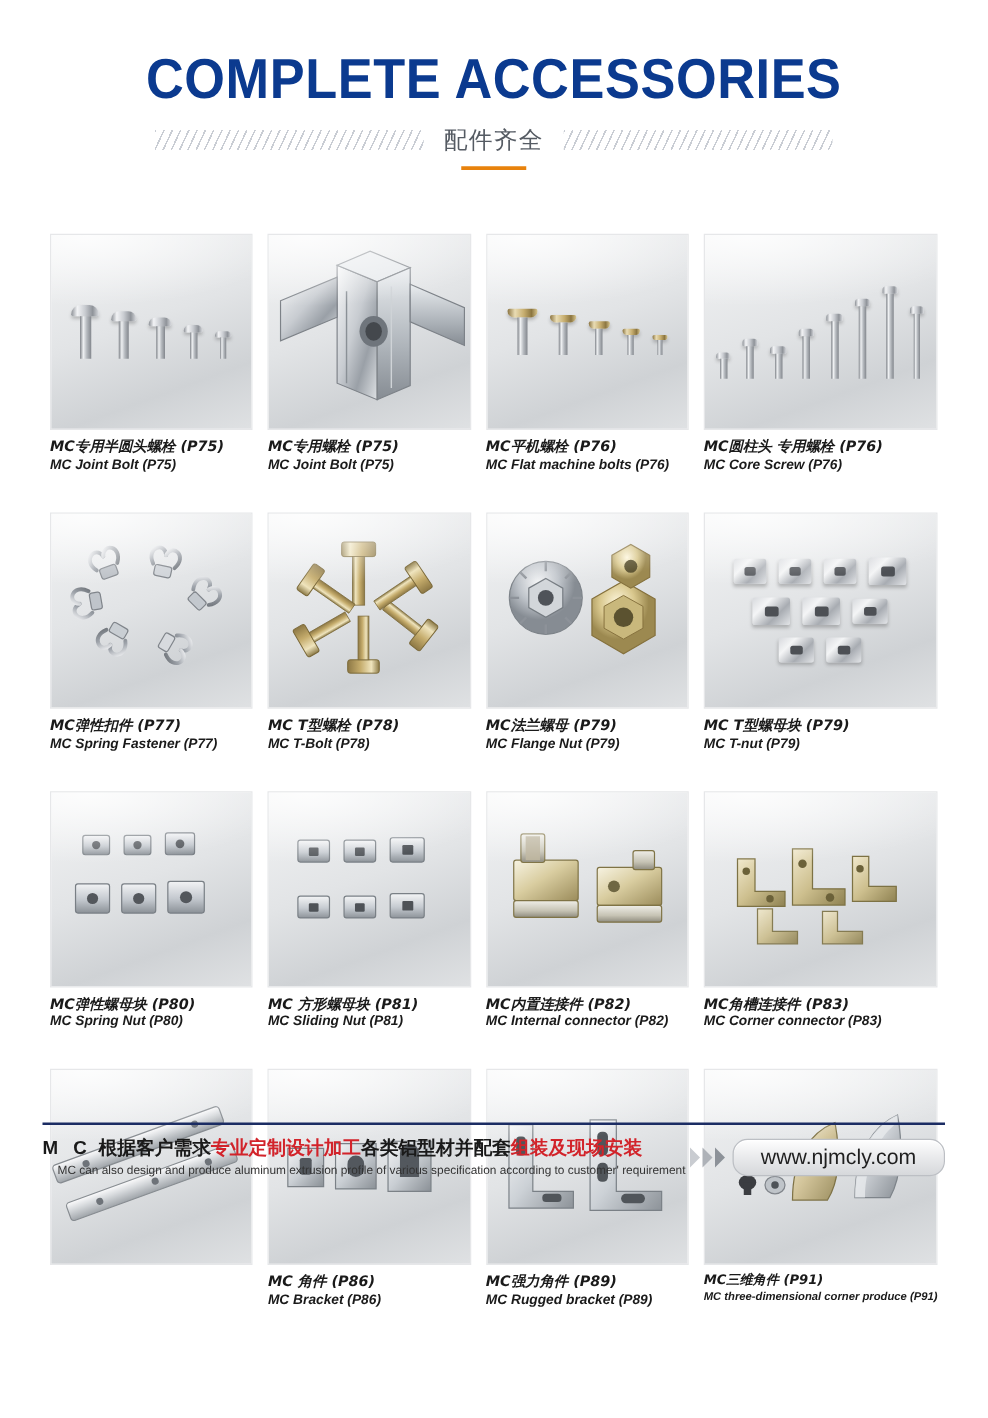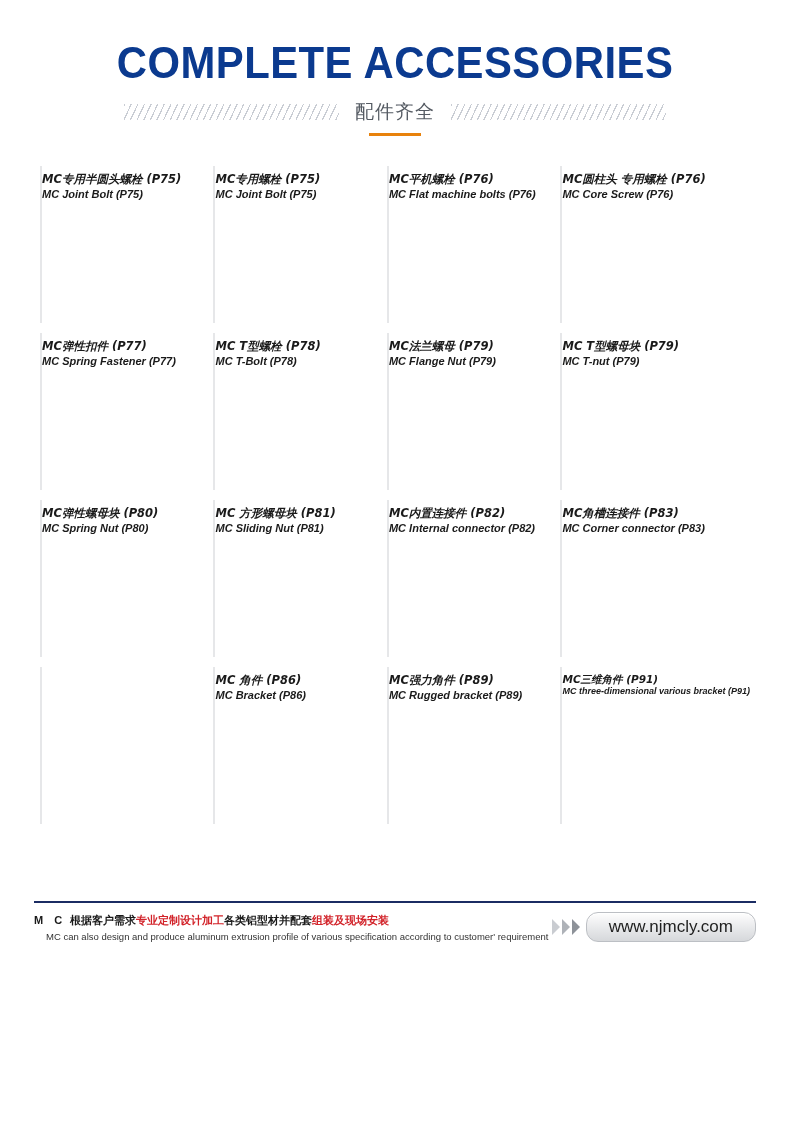--- a/index.html
+++ b/index.html
@@ -71,21 +71,22 @@
   
   .grid {
     margin-top: 30px;
     display: grid;
     grid-template-columns: repeat(4, 1fr);
     column-gap: 12px;
     row-gap: 10px;
   }
   .cell {
     display: flex;
-    flex-direction: row;
+    flex-direction: column;
+    margin-top: 21px;
   }
   .photo {
     position: relative;
     height: 155px;
     background: linear-gradient(160deg, #f2f3f4 0%, #e2e4e6 45%, #cfd2d5 75%, #dfe1e3 100%);
     border: 1px solid #e6e7e9;
     overflow: hidden;
   }
   .photo::after {
     content: "";
@@ -141,21 +142,21 @@
     margin-bottom: 9px;
   }
   .footer-inner {
     display: flex;
     align-items: center;
     justify-content: space-between;
   }
   .footer-left { }
   .f-line1 {
     font-family: "DejaVu Sans", sans-serif;
-    font-size: 11px;
+    font-size: 15px;
     color: #1a1a1a;
     font-weight: bold;
     white-space: nowrap;
   }
   .f-line1 .mc {
     letter-spacing: 4px;
     font-family: "Liberation Sans", sans-serif;
   }
   .f-red { color: #d2232a; }
   .f-line2 {
@@ -840,21 +841,21 @@
               <ellipse cx="48" cy="84" rx="8" ry="7" fill="#bfc4c9" stroke="#80858b"></ellipse>
               <circle cx="48" cy="84" r="3" fill="#4e5358"></circle>
               <ellipse cx="26" cy="82" rx="7" ry="6" fill="#3b3d41"></ellipse>
               <rect x="23" y="82" width="6" height="10" fill="#3b3d41"></rect>
             </g>
           </svg>
         </div>
       </div>
       <div class="caption">
         <div class="cap-cn">MC三维角件 (P91)</div>
-        <div class="cap-en">MC three-dimensional various bracket (P91)</div>
+        <div class="cap-en">MC three-dimensional corner produce (P91)</div>
       </div>
     </div>
 
   </div>
 
   <div class="footer">
     <div class="footer-rule"></div>
     <div class="footer-inner">
       <div class="footer-left">
         <div class="f-line1">

